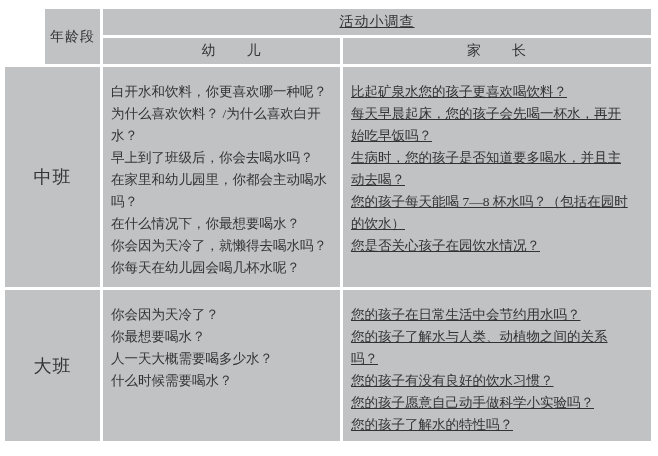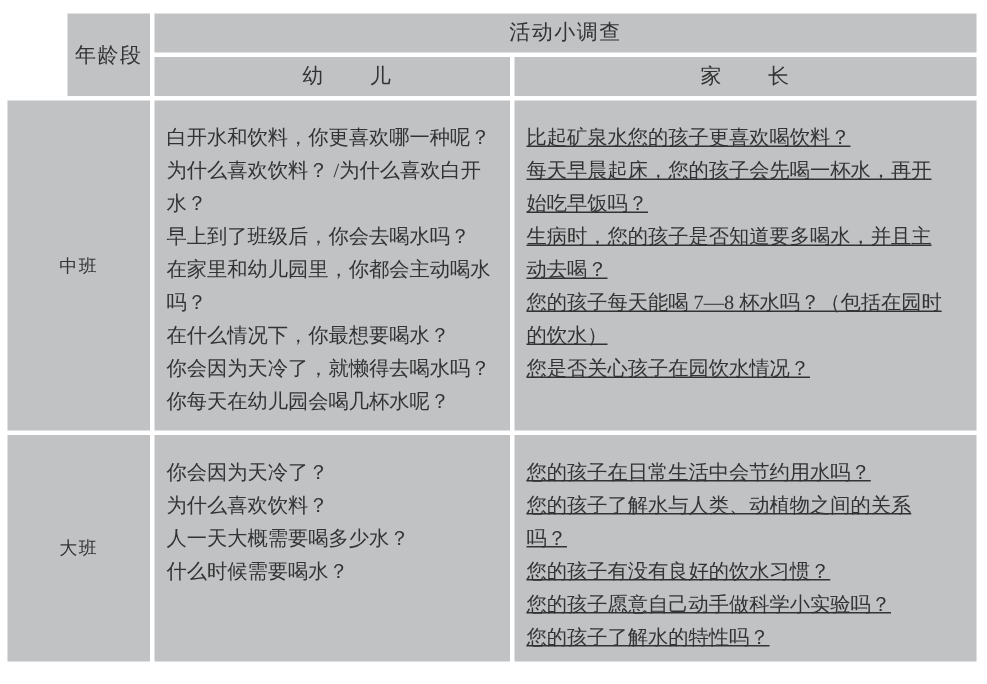--- a/index.html
+++ b/index.html
@@ -16,26 +16,26 @@
     grid-template-rows:26px 26px 220px 151px;
     gap:3px;
     background:#ffffff;
   }
   .cell{background:#c0c2c4;}
   .th{
     display:flex;align-items:center;justify-content:center;
     font-size:14px;letter-spacing:1px;
   }
   .age-head{grid-column:1;grid-row:1/3;margin-left:40px;}
-  .survey-head{grid-column:2/4;grid-row:1;}
+  .survey-head{grid-column:2/4;grid-row:1;text-decoration:underline;}
   .sub-child{grid-column:2;grid-row:2;padding-left:20px;}
   .sub-parent{grid-column:3;grid-row:2;}
   .row-label{
     display:flex;align-items:center;justify-content:center;
-    font-size:12px;letter-spacing:1px;
+    font-size:18px;letter-spacing:1px;
   }
   .qcell{
     font-size:13.5px;line-height:22px;
     padding:14px 4px 0 8px;
     word-break:normal;
   }
   .qcell.parent{padding:14px 22px 0 8px;text-decoration:underline;}
   .q{margin:0;}
 </style>
 </head>
@@ -74,21 +74,21 @@
     <div class="q">生病时，您的孩子是否知道要多喝水，并且主动去喝？</div>
     <div class="q">您的孩子每天能喝 7—8 杯水吗？（包括在园时的饮水）</div>
     <div class="q">您是否关心孩子在园饮水情况？</div>
   </div>
 
   <div class="cell row-label">
     <span>大班</span>
   </div>
   <div class="cell qcell">
     <div class="q">你会因为天冷了？</div>
-    <div class="q">为什么喜欢饮料？</div>
+    <div class="q">你最想要喝水？</div>
     <div class="q">人一天大概需要喝多少水？</div>
     <div class="q">什么时候需要喝水？</div>
   </div>
   <div class="cell qcell parent">
     <div class="q">您的孩子在日常生活中会节约用水吗？</div>
     <div class="q">您的孩子了解水与人类、动植物之间的关系吗？</div>
     <div class="q">您的孩子有没有良好的饮水习惯？</div>
     <div class="q">您的孩子愿意自己动手做科学小实验吗？</div>
     <div class="q">您的孩子了解水的特性吗？</div>
   </div>

